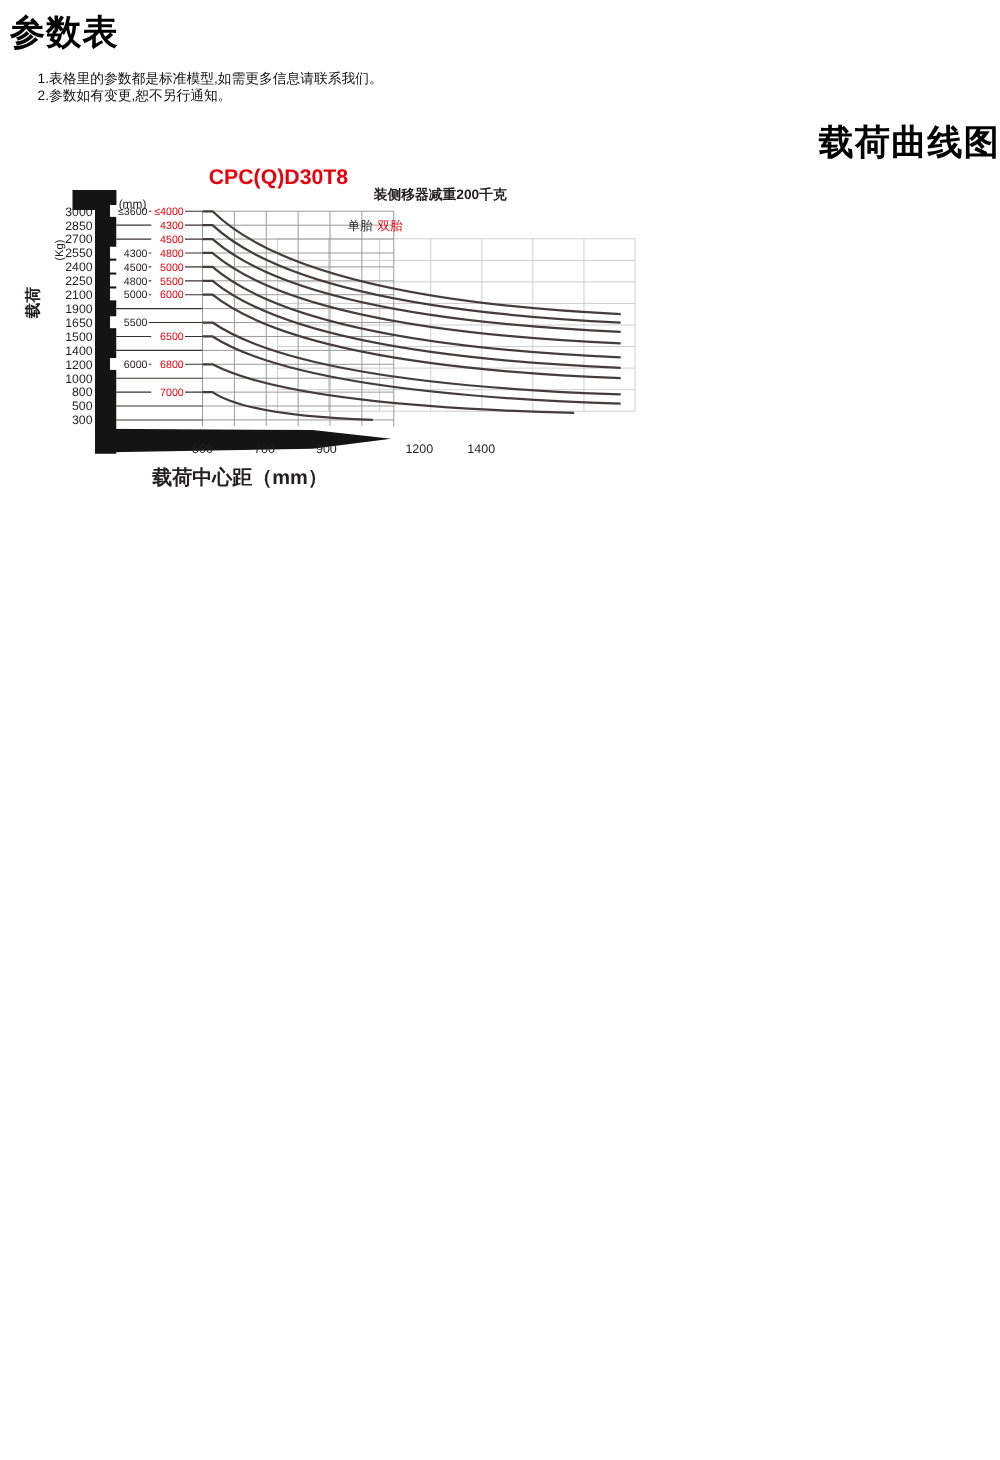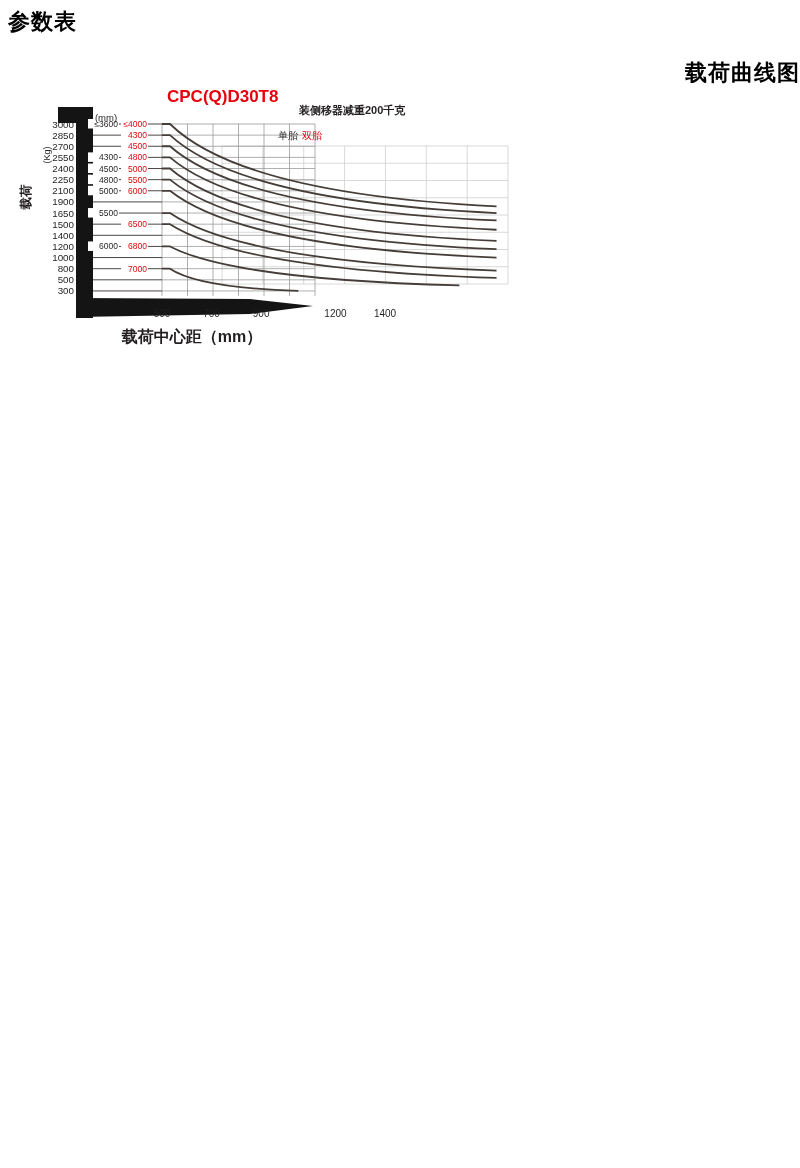--- a/index.html
+++ b/index.html
@@ -1,17 +1,17 @@
 <!DOCTYPE html>
 <html><head>
 <meta charset="utf-8">
 <style>
   html,body{margin:0;padding:0;background:#fff;}
   body{width:800px;height:1168px;font-family:"Liberation Sans","DejaVu Sans",sans-serif;color:#000;overflow:hidden;}
-  h1.big{font-size:22px;font-weight:bold;margin:0;letter-spacing:1px;}
+  h1.big{font-size:28px;font-weight:bold;margin:0;letter-spacing:1px;}
   #spec-title{padding:7px 0 6px 8px;}
   #chart-heading{padding:10px 0 0 8px;text-align:right;}
   table.spec{border-collapse:collapse;table-layout:fixed;margin-left:29px;width:768px;border:2px solid #000;}
   .notes{margin:5px 0 0 30px;font-size:11px;line-height:1.3;color:#111;}
   #load-chart{display:block;}
 </style>
 </head>
 <body>
 
 <h1 class="big" id="spec-title">参数表</h1>
@@ -28,20 +28,22 @@
       <col style="width:78px">
       <col style="width:78px">
     <col style="width:78px">
       <col style="width:78px">
       <col style="width:78px">
   </colgroup>
   <tbody></tbody>
 </table>
 
 <div class="notes">
+  <div>1.表格里的参数都是标准模型,如需更多信息请联系我们。</div>
+  <div>2.参数如有变更,恕不另行通知。</div>
 </div>
 
 <h1 class="big" id="chart-heading">载荷曲线图</h1>
 
 <svg id="load-chart" width="800" height="263" viewBox="0 905 800 263" xmlns="http://www.w3.org/2000/svg">
     <line x1="222" y1="963" x2="222" y2="1101" stroke="#cfcfcf" stroke-width="0.8"></line>
     <line x1="262.86" y1="963" x2="262.86" y2="1101" stroke="#cfcfcf" stroke-width="0.8"></line>
     <line x1="303.72" y1="963" x2="303.72" y2="1101" stroke="#cfcfcf" stroke-width="0.8"></line>
     <line x1="344.58" y1="963" x2="344.58" y2="1101" stroke="#cfcfcf" stroke-width="0.8"></line>
     <line x1="385.44" y1="963" x2="385.44" y2="1101" stroke="#cfcfcf" stroke-width="0.8"></line>

